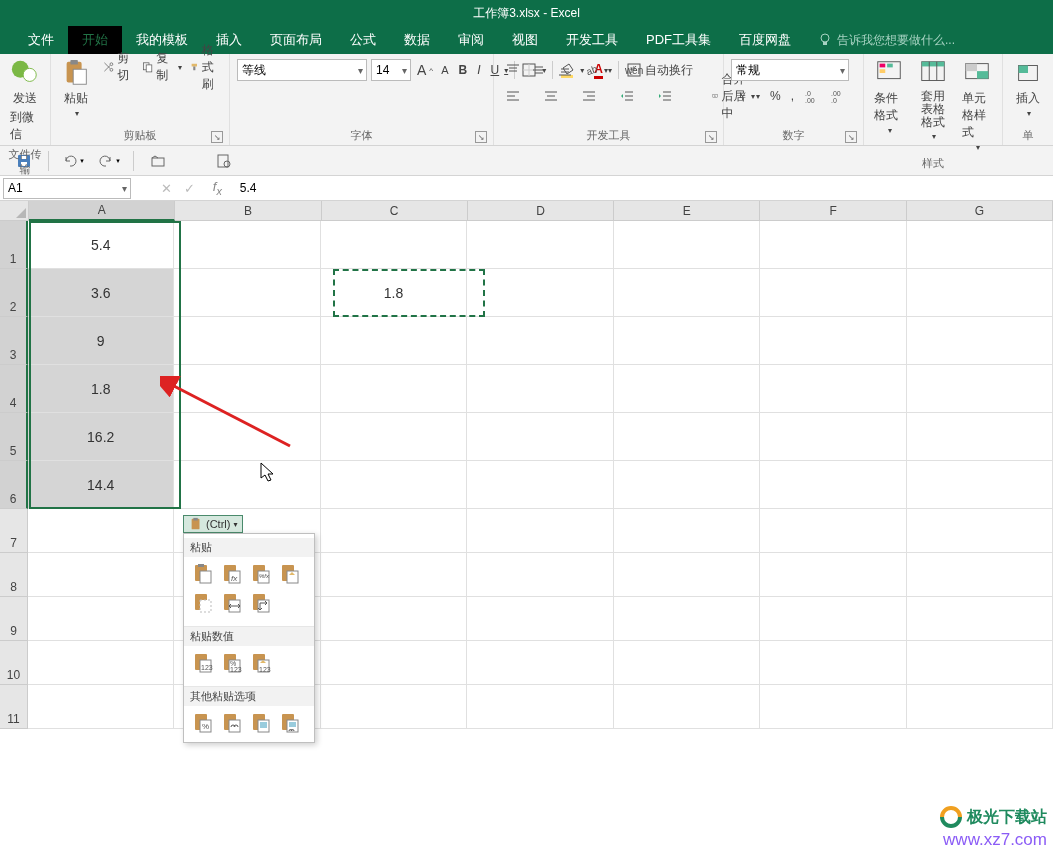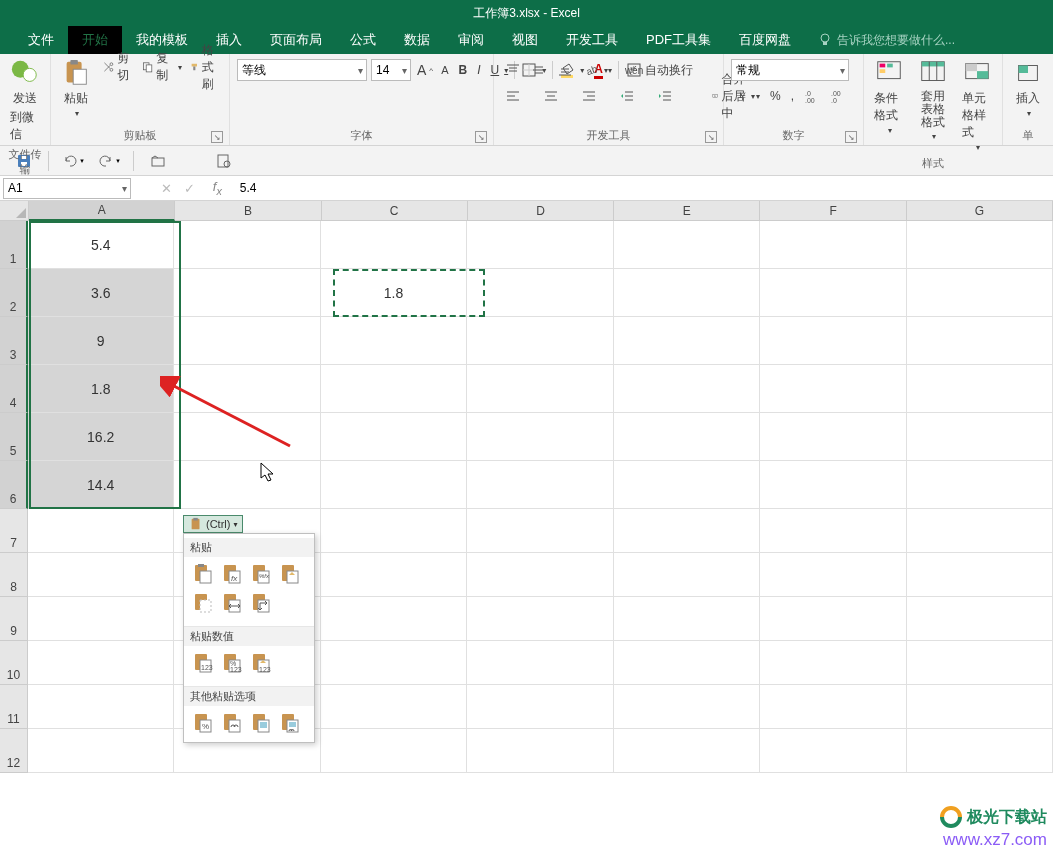--- a/index.html
+++ b/index.html
@@ -555,30 +555,20 @@
       <div class="row small">
         <div class="row-h">11</div>
         <div class="cell"></div>
         <div class="cell"></div>
         <div class="cell"></div>
         <div class="cell"></div>
         <div class="cell"></div>
         <div class="cell"></div>
         <div class="cell"></div>
       </div>
-      <div class="row small">
-        <div class="row-h">12</div>
-        <div class="cell"></div>
-        <div class="cell"></div>
-        <div class="cell"></div>
-        <div class="cell"></div>
-        <div class="cell"></div>
-        <div class="cell"></div>
-        <div class="cell"></div>
-      </div>
     </div>
 
   <div class="sel-outline" style="left:29px; top:20px; width:152px; height:288px"></div>
 
   <div class="ants" style="left:333px; top:68px; width:152px; height:48px"></div>
 
   <svg class="arrow" style="left:160px; top:175px" width="140" height="80">
     <defs>
         <marker id="ah" markerWidth="12" markerHeight="12" refX="2" refY="4" orient="auto">
           <path d="M0 0 L10 4 L0 8 Z" fill="#d22"></path>

